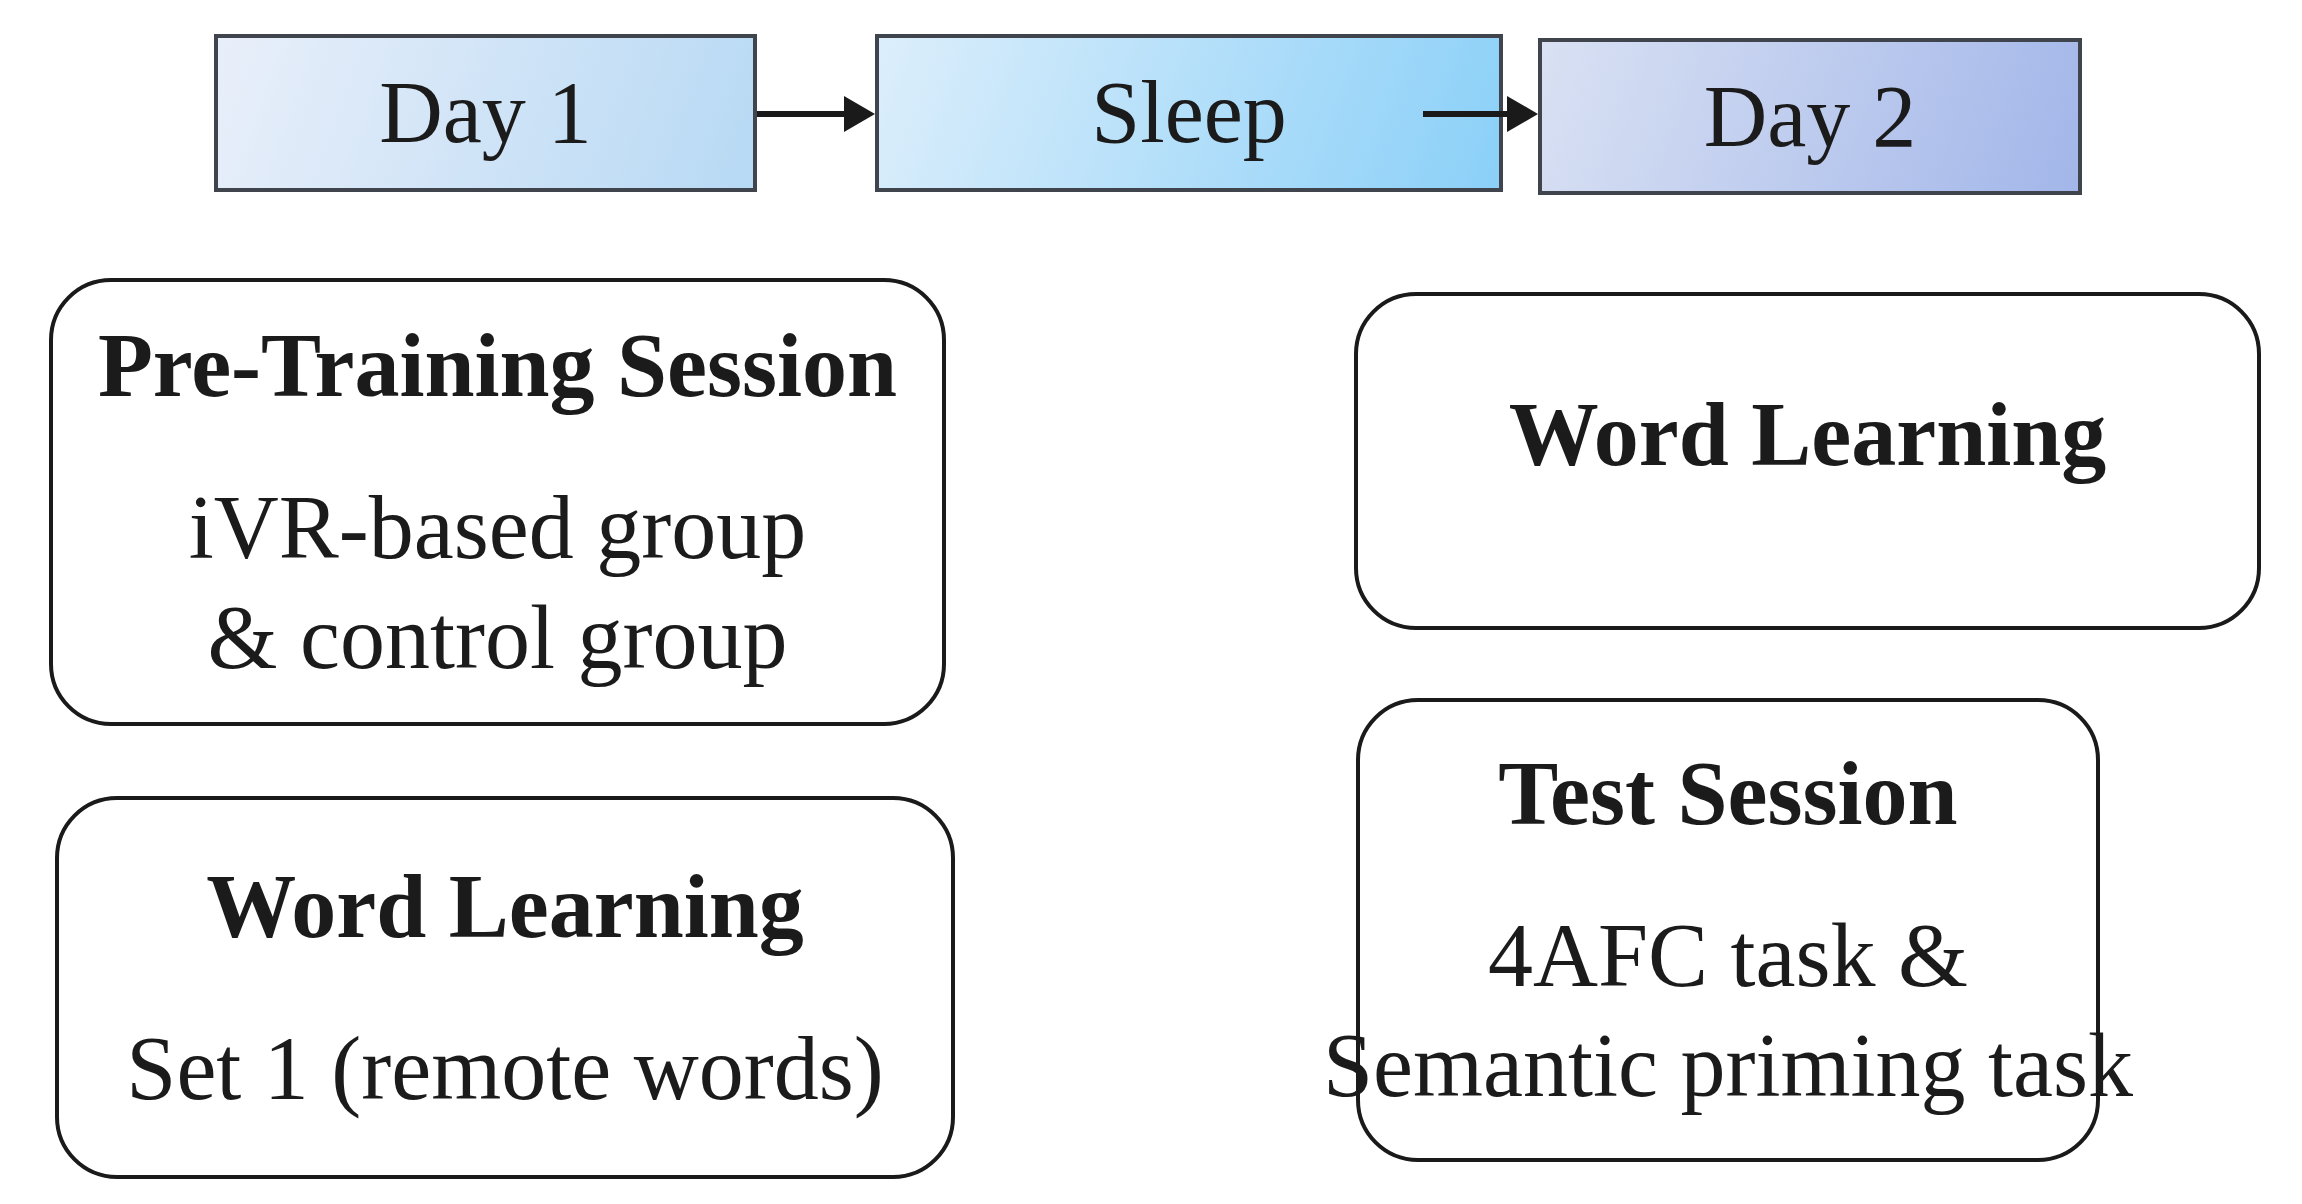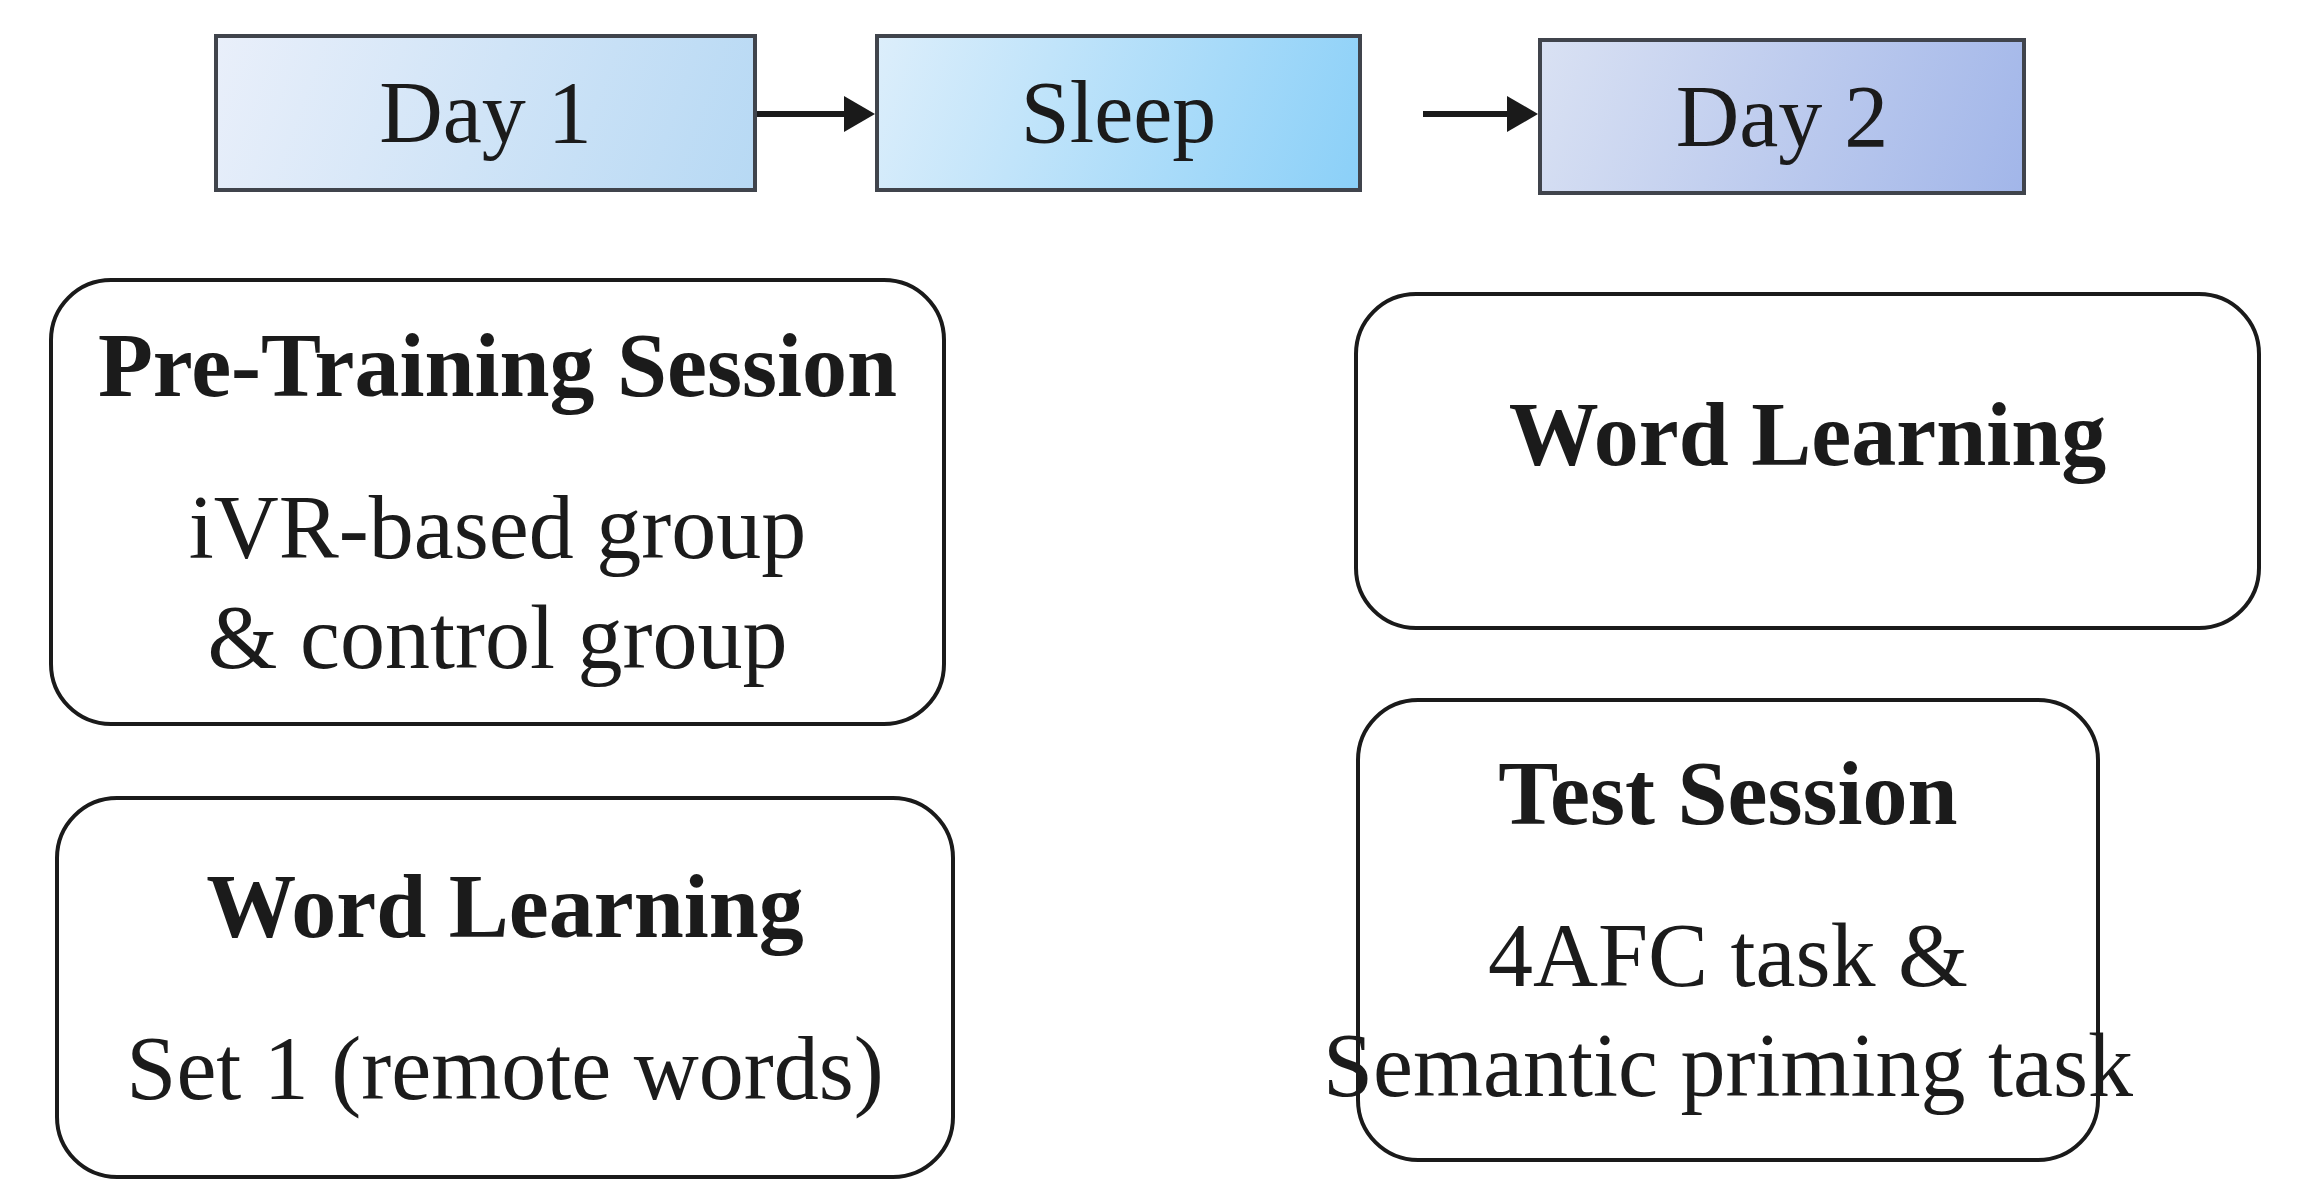--- a/index.html
+++ b/index.html
@@ -26,25 +26,25 @@
     align-items: center;
     justify-content: center;
     font-size: 88px;
     line-height: 1;
   }
   #tl-day1 {
     left: 214px; top: 34px; width: 543px; height: 158px;
     background: linear-gradient(110deg, var(--day1-start, #e9effa), var(--day1-end, #b7d9f4));
   }
   #tl-sleep {
-    left: 875px; top: 34px; width: 487px; height: 158px;
+    left: 875px; top: 34px; width: 628px; height: 158px;
     background: linear-gradient(110deg, var(--sleep-start, #dceefb), var(--sleep-end, #8bd0f8));
   }
   #tl-day2 {
-    left: 1538px; top: 38px; width: 488px; height: 157px;
+    left: 1538px; top: 38px; width: 544px; height: 157px;
     background: linear-gradient(110deg, var(--day2-start, #d9e1f3), var(--day2-end, #a2b6e9));
   }
 
   
   .flow-arrow {
     position: absolute;
     height: 40px;
     top: 94px;
   }
   .flow-arrow .shaft {

